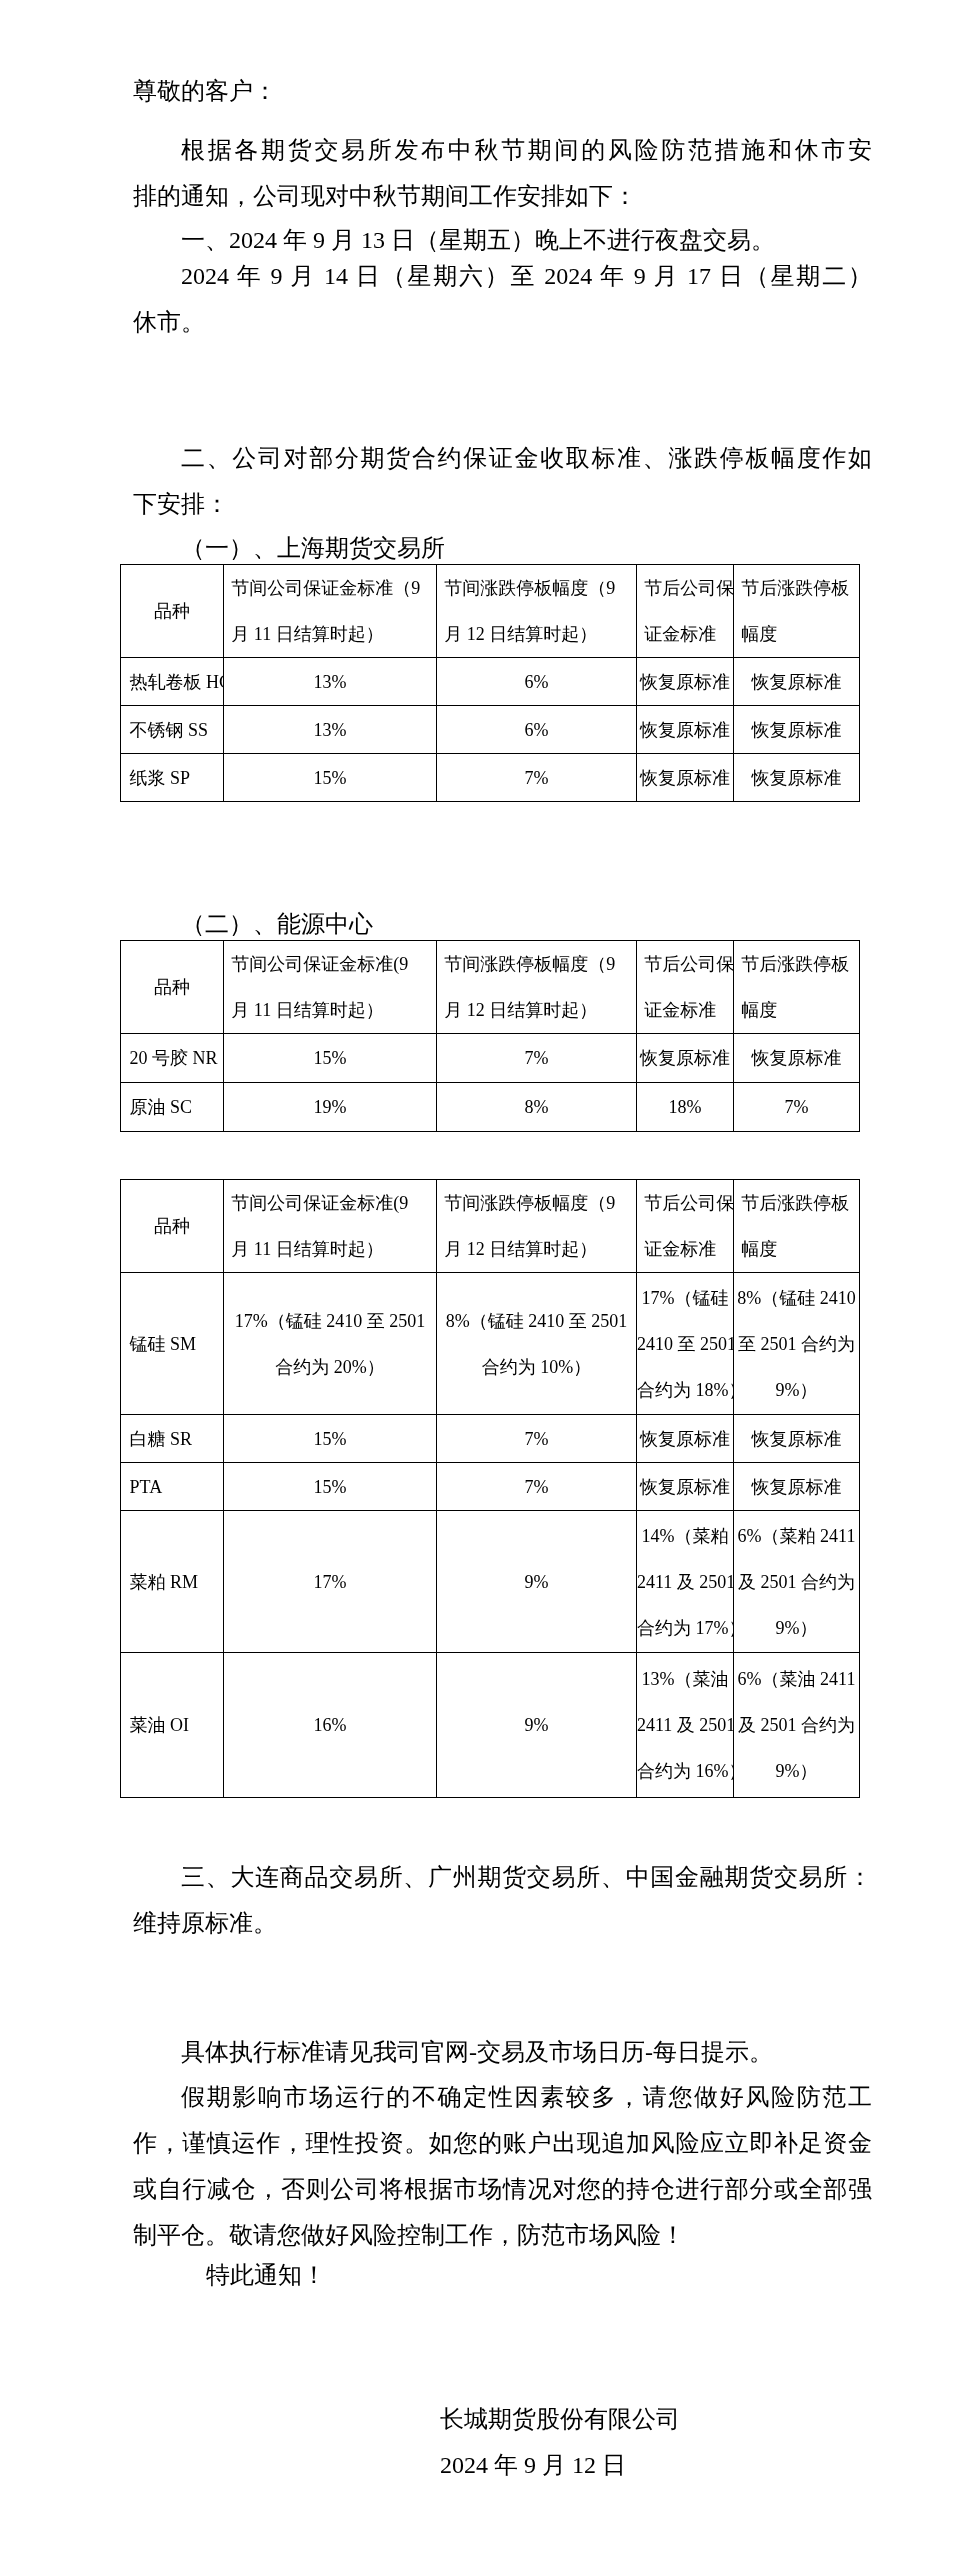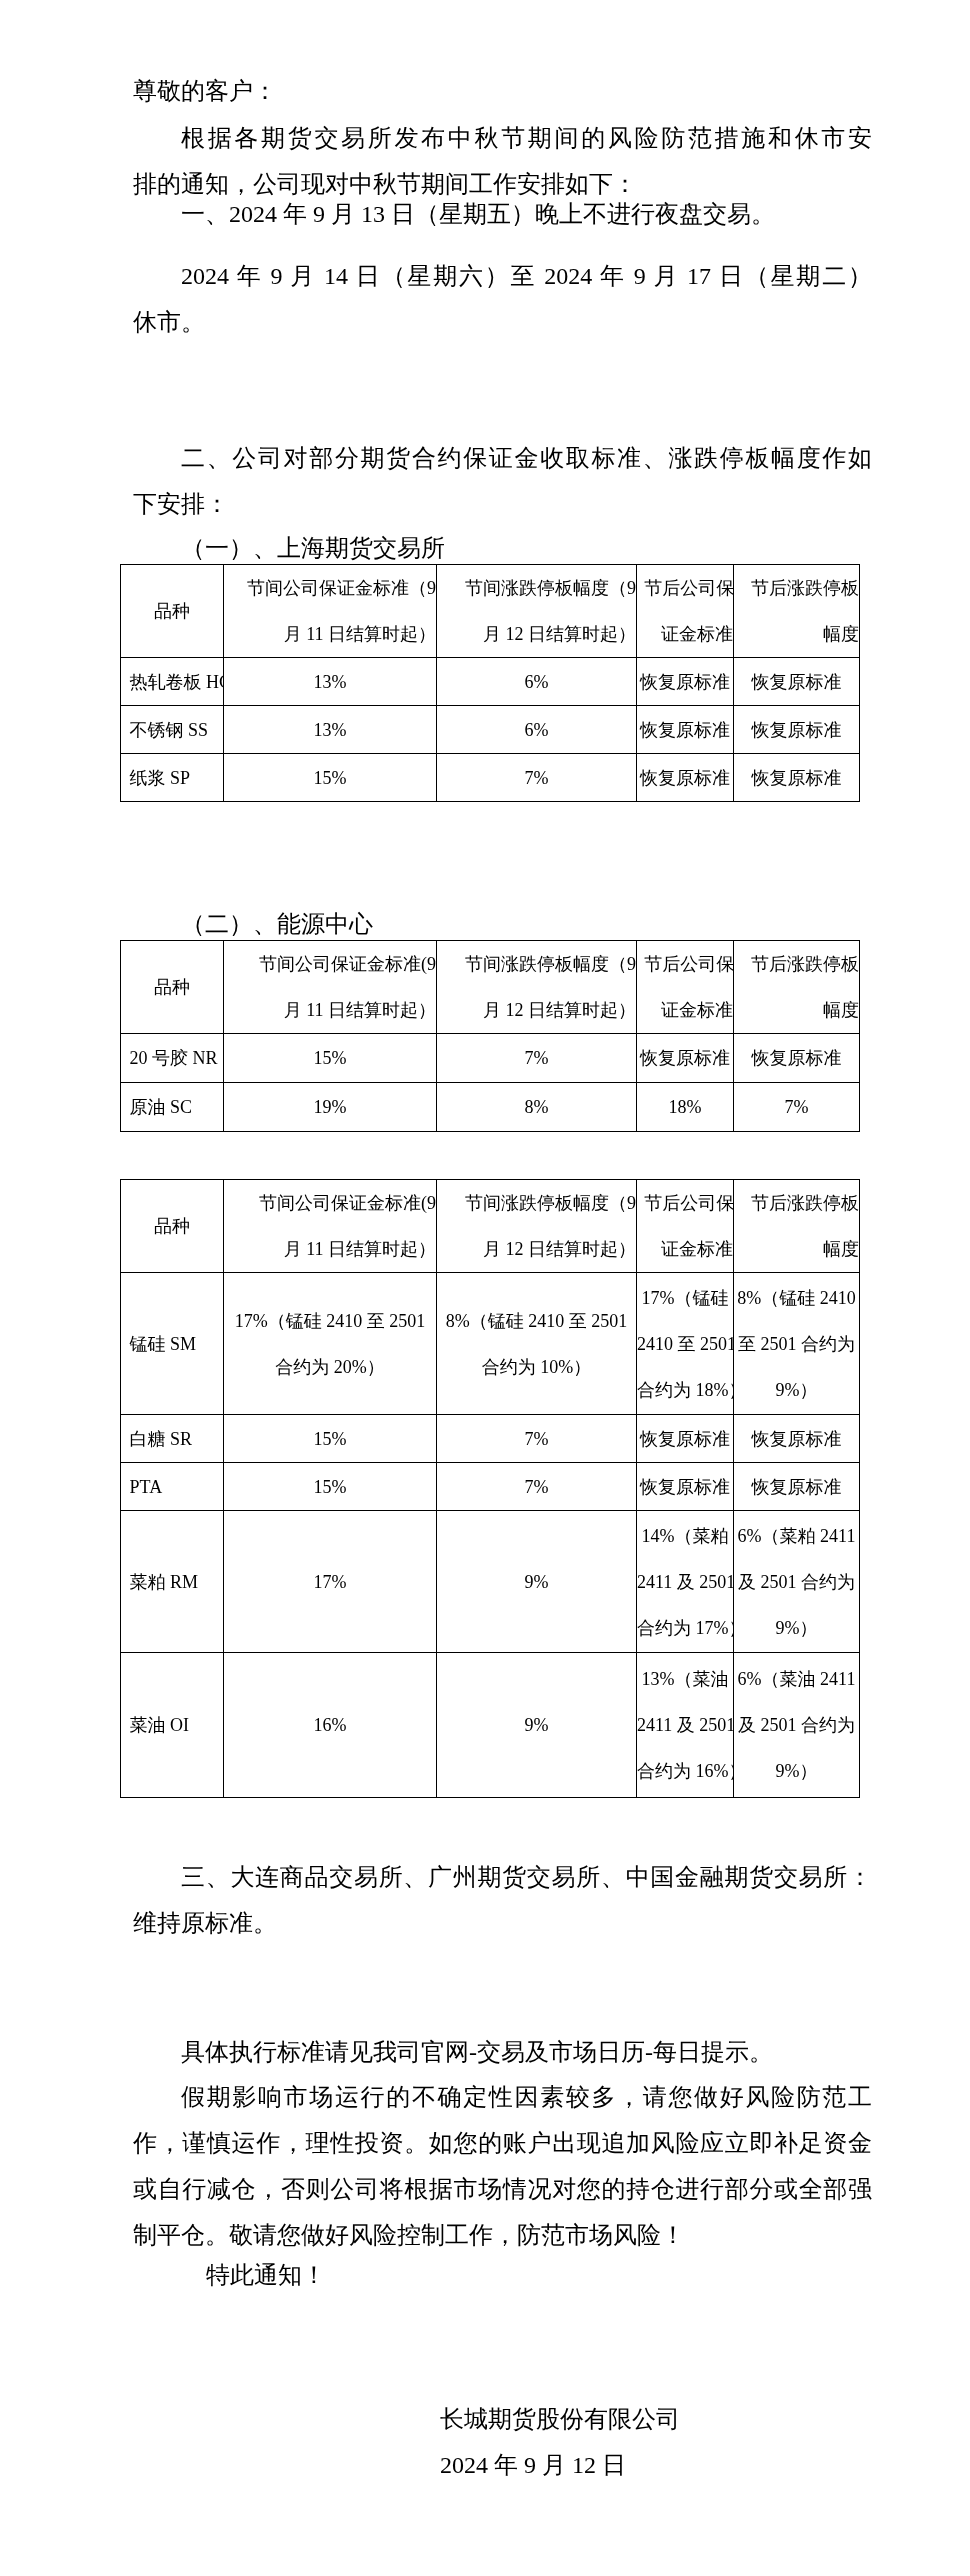--- a/index.html
+++ b/index.html
@@ -32,45 +32,45 @@
   table.mt td {
     border: 1.2px solid #000000;
     font-size: 18px;
     line-height: 46px;
     text-align: center;
     vertical-align: middle;
     padding: 0;
     white-space: pre;
     overflow: hidden;
   }
-  table.mt td.hl { text-align: right; padding-left: 7.3px; }
+  table.mt td.hl { text-align: left; padding-left: 7.3px; }
   table.mt td.pl { text-align: left; padding-left: 8.6px; }
   .sig {
     position: absolute;
     right: 114px;
     text-align: right;
     font-size: 24px;
     line-height: 46px;
   }
 </style>
 </head>
 <body>
 
 <div class="page">
 
   <div class="para" style="top:68px">
     <div class="tline">尊敬的客户：</div>
   </div>
 
-  <div class="para" style="top:115px">
+  <div class="para" style="top:127px">
     <div class="tline ind fill">根据各期货交易所发布中秋节期间的风险防范措施和休市安</div>
     <div class="tline">排的通知，公司现对中秋节期间工作安排如下：</div>
   </div>
 
-  <div class="para" style="top:191px">
+  <div class="para" style="top:217px">
     <div class="tline ind">一、2024 年 9 月 13 日（星期五）晚上不进行夜盘交易。</div>
   </div>
 
   <div class="para" style="top:253px">
     <div class="tline ind fill">2024 年 9 月 14 日（星期六）至 2024 年 9 月 17 日（星期二）</div>
     <div class="tline">休市。</div>
   </div>
 
 
   <div class="para" style="top:435px">

